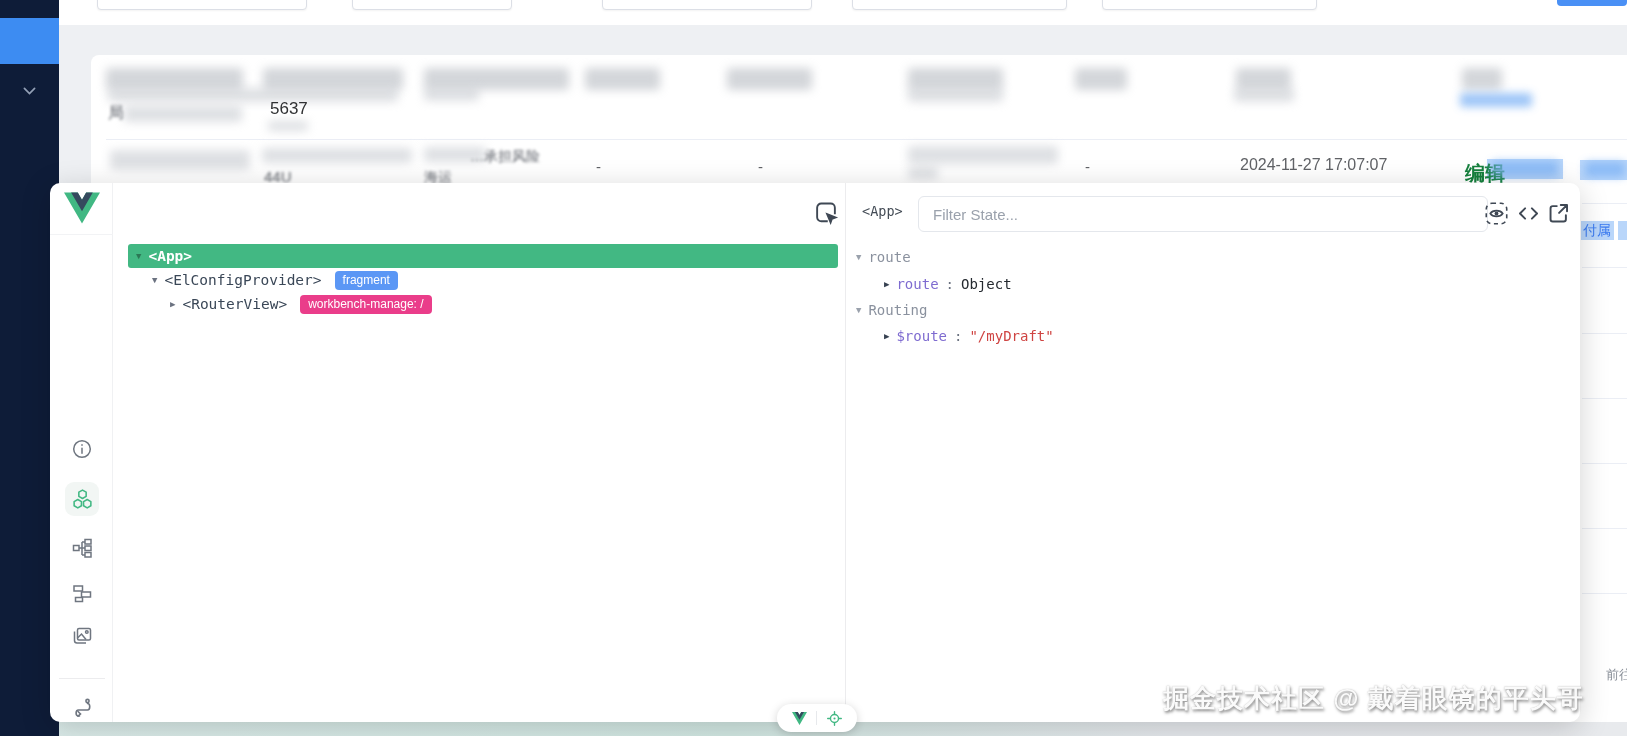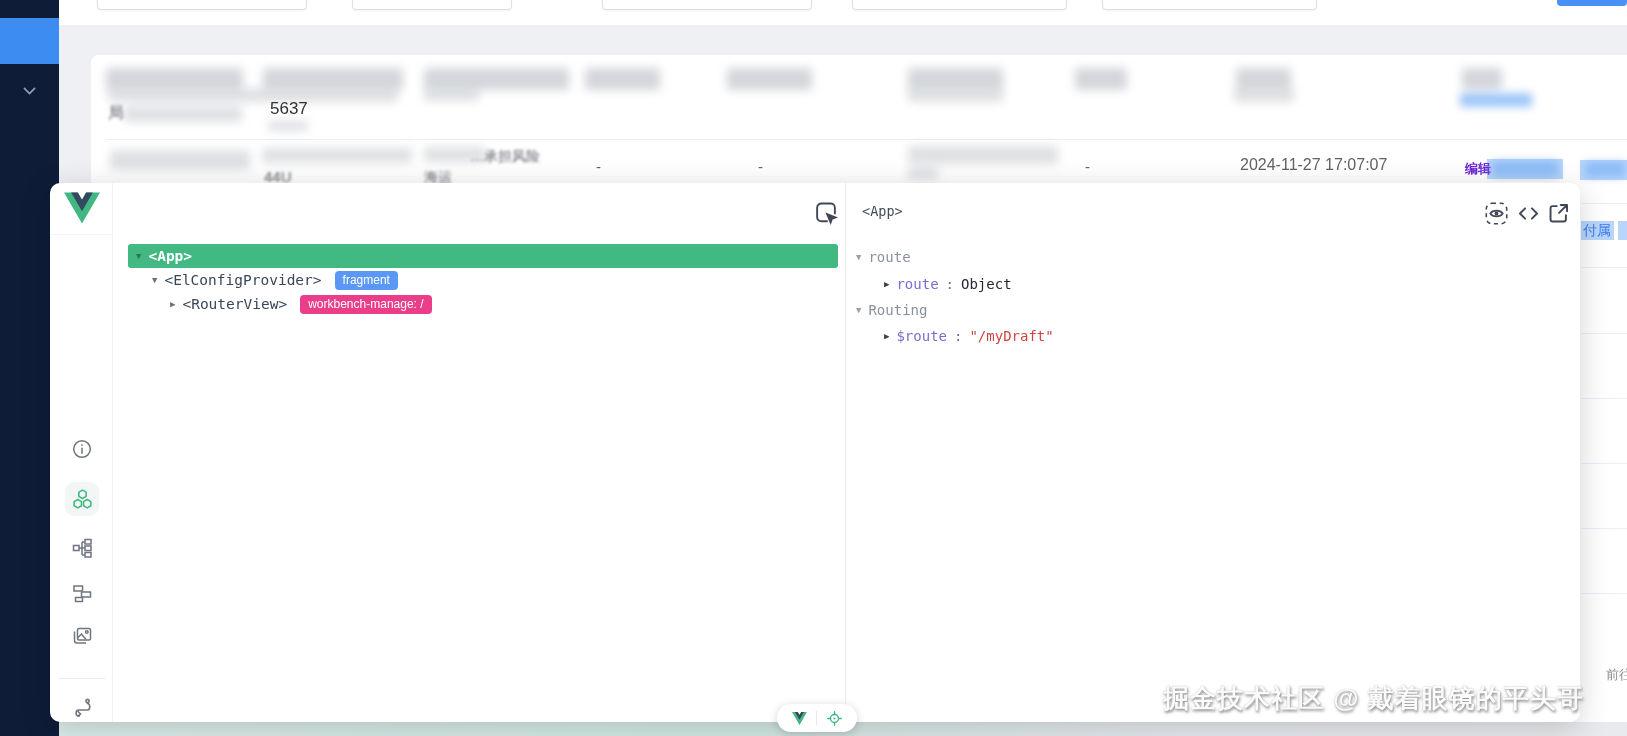--- a/index.html
+++ b/index.html
@@ -13,21 +13,21 @@
   .filter-input { position:absolute; top:-20px; height:30px; background:#fff; border:1px solid #dcdfe6; border-radius:4px; box-shadow:0 1px 2px rgba(0,0,0,.05); }
   .submit-btn { position:absolute; top:-14px; left:1557px; width:70px; height:20px; background:#4a90f5; border:none; border-radius:4px; }
 
   .blur { position:absolute; background:#a8adb5; opacity:.5; filter:blur(5px); border-radius:3px; }
   .blur.light { background:#c3c7cd; opacity:.55; }
   .blur.blue { background:#7eb3f5; opacity:.75; filter:blur(4px); }
   .blurtext { position:absolute; filter:blur(1.6px); color:#5a5e66; white-space:nowrap; }
   .celltext { position:absolute; color:#606266; font-size:15px; white-space:nowrap; }
   .row-divider { position:absolute; height:1px; background:#ebeef5; }
   .hl { position:absolute; background:#b9d6fa; }
-  .bluelink { position:absolute; color:#6d28d9; font-size:13px; white-space:nowrap; cursor:pointer; }
+  .bluelink { position:absolute; color:#15803d; font-size:20px; white-space:nowrap; cursor:pointer; }
 
   .app-sidebar { left:0; top:0; width:59px; height:736px; background:#0e1c38; z-index:3; }
   .app-sidebar-active { left:0; top:18px; width:59px; height:46px; background:#3d8cf2; z-index:4; }
   .app-sidebar-chevron { left:21px; top:84px; z-index:4; }
 
   .bottom-strip { left:0; top:722px; width:1627px; height:14px; z-index:2;
     background:linear-gradient(90deg,#dcecea 0%,#d2e8e3 45%,#e6e9ed 72%,#e8eaed 100%); }
 
   
   .devtools { position:absolute; left:50px; top:183px; width:1530px; height:539px; background:#fff;
@@ -234,20 +234,21 @@
     </div>
     <div class="tree-row" style="left:120px;top:109px;height:24px">
       <span class="caret">▶</span>
       <span>&lt;RouterView&gt;</span>
       <span class="badge route">workbench-manage: /</span>
     </div>
 
     <div class="dt-vdivider"></div>
 
     <div class="dt-breadcrumb">&lt;App&gt;</div>
+    <input class="dt-filter" placeholder="Filter State..." style="">
     <div class="dt-action" style="left:1434px">
       <svg width="25" height="25" viewBox="0 0 22 22" fill="none" stroke="#3f4854" stroke-width="1.4">
           <rect x="2" y="2" width="18" height="18" rx="5" stroke-dasharray="3.6 3.2"></rect>
           <path d="M5.5 11c2.2-3.4 8.8-3.4 11 0c-2.2 3.4-8.8 3.4-11 0z"></path>
           <circle cx="11" cy="11" r="1.7" fill="#3f4854" stroke="none"></circle>
         </svg>
     </div>
     <div class="dt-action" style="left:1466px">
       <svg width="25" height="25" viewBox="0 0 22 22" fill="none" stroke="#3f4854" stroke-width="1.7" stroke-linecap="round" stroke-linejoin="round">
           <path d="M8 6.5 3.5 11 8 15.5M14 6.5 18.5 11 14 15.5"></path>

